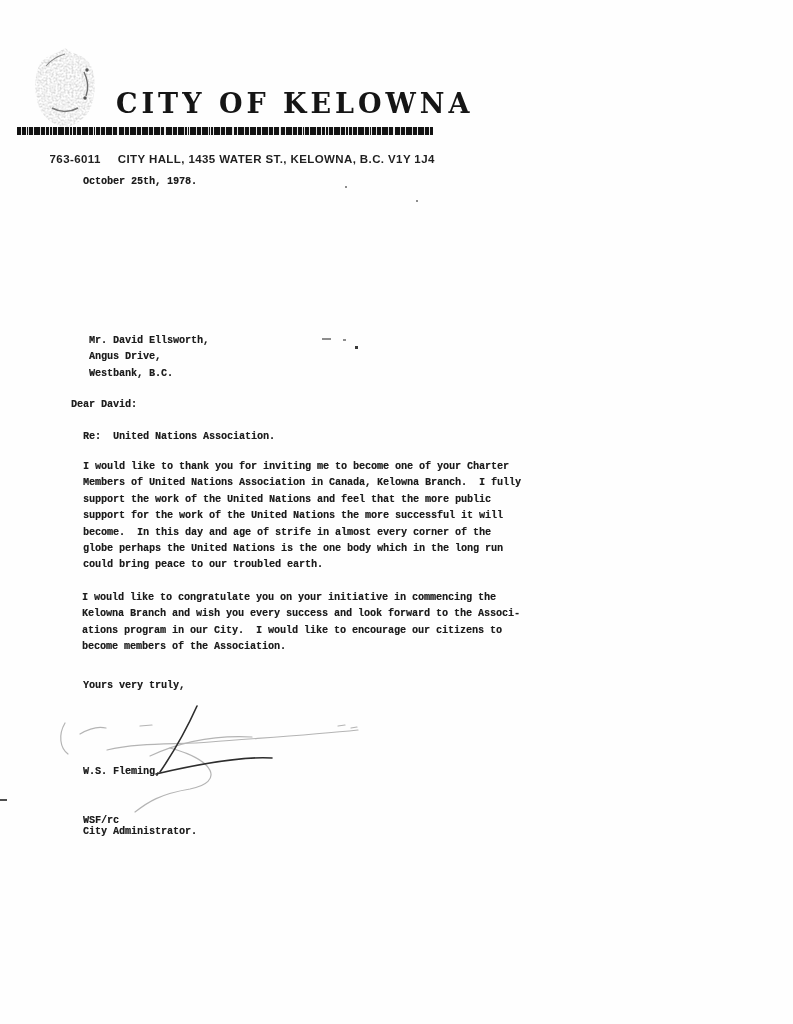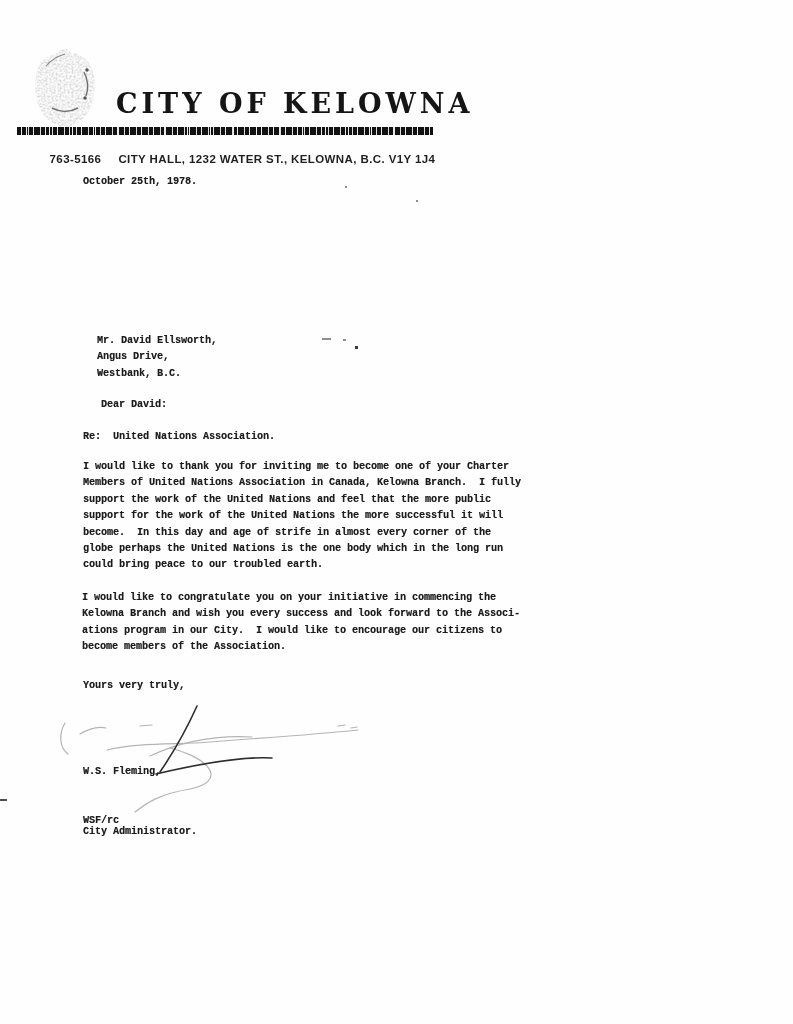--- a/index.html
+++ b/index.html
@@ -64,22 +64,22 @@
   .typed {
     position: absolute;
     white-space: pre;
     font-size: 10px;
     line-height: 16.4px;
     font-weight: 700;
     color: #1c1c1c;
     text-shadow: 0.3px 0 0 rgba(28,28,28,0.55);
   }
   .date        { left: 83px; top: 174px; }
-  .recipient   { left: 97px; top: 333px; }
-  .salutation  { left: 101px; top: 397px; }
+  .recipient   { left: 89px; top: 333px; }
+  .salutation  { left: 71px; top: 397px; }
   .subject     { left: 83px; top: 429px; text-underline-offset: 2.5px; }
   .para-1      { left: 83px; top: 459px; }
   .para-2      { left: 82px; top: 590px; }
   .closing     { left: 83px; top: 678px; }
   .signer-name { left: 83px; top: 764px; }
   .signer-title{ left: 83px; top: 824px; }
   .ref         { left: 83px; top: 813px; text-align: center; }
   
   .signature {
     position: absolute;
@@ -125,21 +125,21 @@
       <circle cx="63" cy="24" r="1.7" fill="#555"></circle>
       <circle cx="61" cy="52" r="1.7" fill="#555"></circle>
       <path d="M22 20 c5 -6 12 -10 19 -12" stroke="#8a8a8a" stroke-width="1.1" fill="none"></path>
     </svg>
 
     <h1 class="city-title">CITY OF KELOWNA</h1>
 
     <div class="deco-bar"></div>
 
     <div class="contact-line">
-      <span class="phone">763-5166</span><span class="address">CITY HALL, 1232 WATER ST., KELOWNA, B.C. V1Y 1J4</span>
+      <span class="phone">763-6011</span><span class="address">CITY HALL, 1435 WATER ST., KELOWNA, B.C. V1Y 1J4</span>
     </div>
   </div>
 
   <div>
     <div class="typed date">October 25th, 1978.</div>
 
     <div class="typed recipient">Mr. David Ellsworth,
 Angus Drive,
 Westbank, B.C.</div>
 

